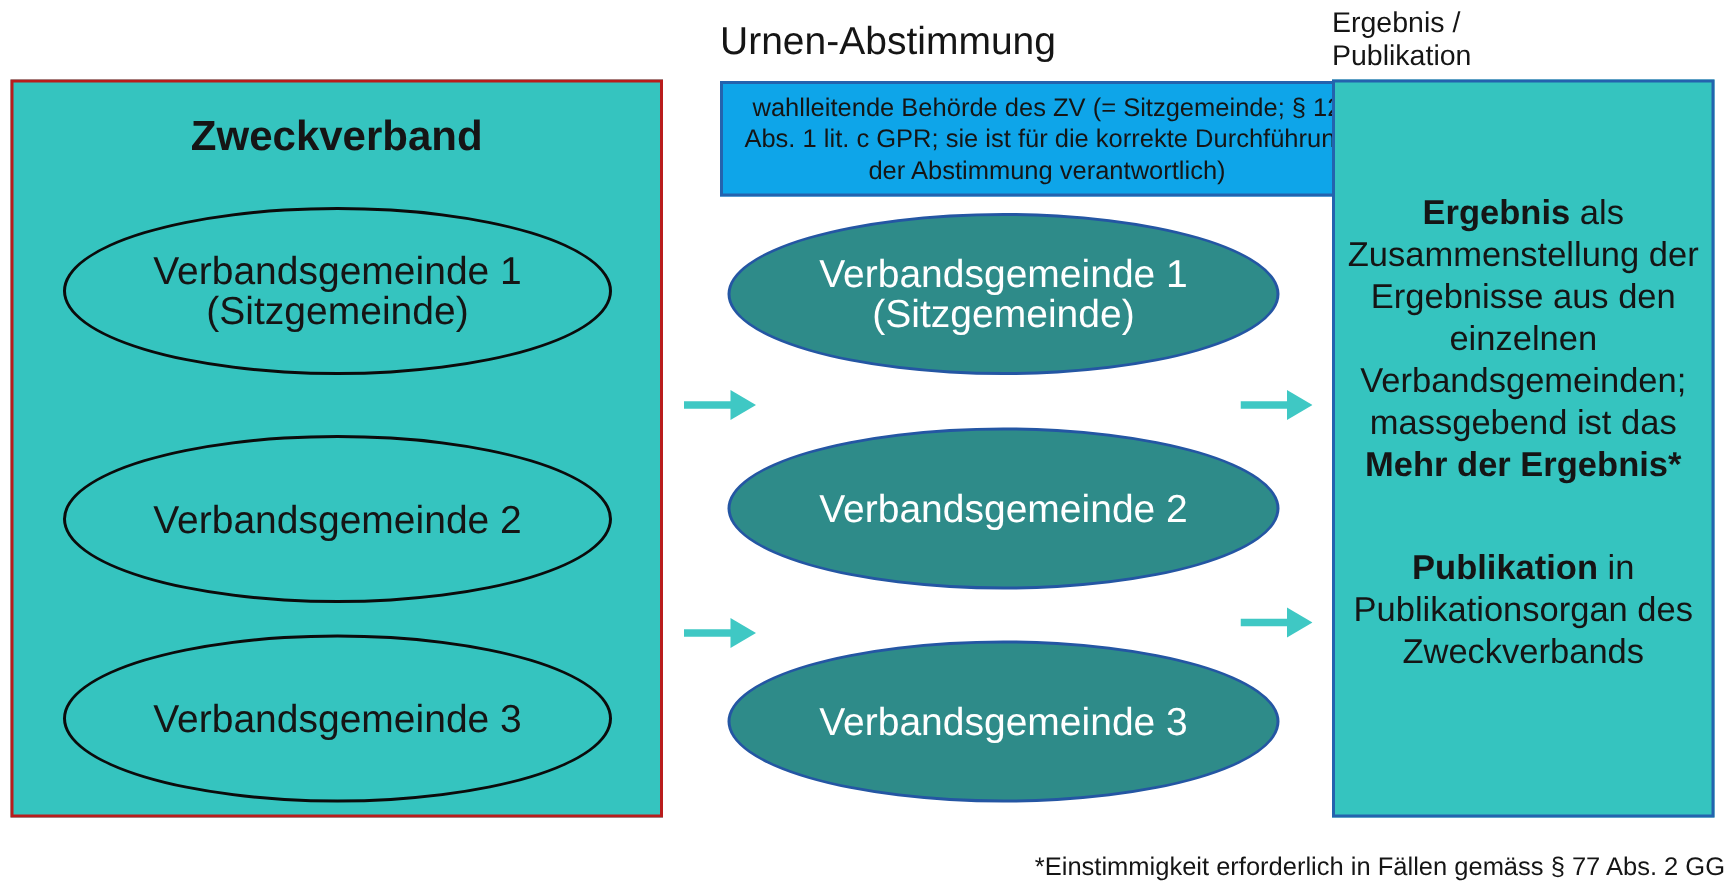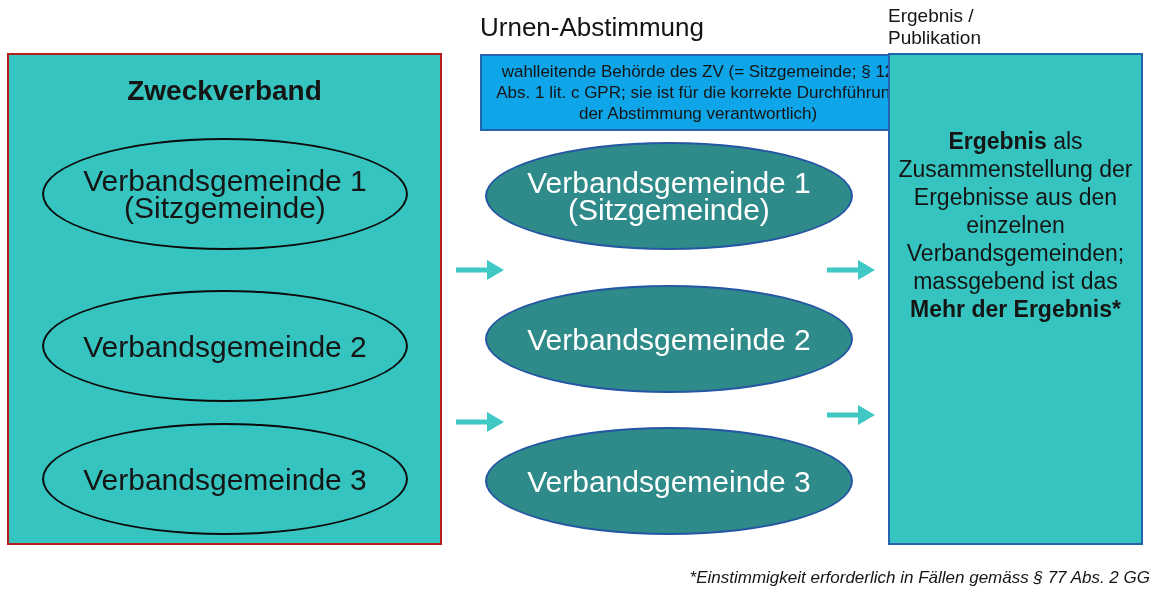--- a/index.html
+++ b/index.html
@@ -20,38 +20,38 @@
   
   .panel-title{position:absolute;top:20px;left:0;width:100%;text-align:center;
     font-size:28px;font-weight:bold;}
   .mid-header{position:absolute;left:480px;top:12px;width:365px;
     font-size:26px;}
   .right-header{position:absolute;left:888px;top:5px;width:255px;text-align:left;
     font-size:19px;line-height:22px;white-space:pre-line;}
   
   .ellipse{position:absolute;border-radius:50%;display:flex;align-items:center;
     justify-content:center;text-align:center;box-sizing:border-box;
-    font-size:30px;line-height:27px;white-space:pre-line;}
+    font-size:26px;line-height:27px;white-space:pre-line;}
   .outline-ellipse{width:366px;height:112px;left:33px;border:2px solid #0b0b0b;color:#151515;}
   .oe1{top:83px;}  .oe2{top:235px;}  .oe3{top:368px;}
   .solid-ellipse{width:368px;height:108px;left:485px;background:#2E8B89;
     border:2px solid #2456A3;color:#ffffff;}
   .se1{top:142px;} .se2{top:285px;} .se3{top:427px;}
   
   .right-body{position:absolute;left:888px;top:127px;width:255px;text-align:center;
     font-size:23px;line-height:28px;}
   .right-body p{margin:0 auto;max-width:239px;}
   .right-body p.pub{margin-top:41px;}
   .b{font-weight:bold;}
   
   .arrow{position:absolute;width:48px;height:22px;}
   .a-l1{left:456px;top:259px;} .a-l2{left:456px;top:411px;}
   .a-r1{left:827px;top:259px;} .a-r2{left:827px;top:404px;}
   
-  .footnote{position:absolute;right:2px;top:568px;font-size:17px;font-style:italic;}
+  .footnote{position:absolute;right:2px;top:568px;font-size:17px;}
 </style>
 </head>
 <body>
 
 <div class="canvas">
 
   <div class="panel left-panel">
     <div class="panel-title">Zweckverband</div>
     <div class="ellipse outline-ellipse oe1">
       <span>Verbandsgemeinde 1
@@ -99,17 +99,18 @@
     <polygon points="31,1 48,11 31,21" fill="#3FC8C4"></polygon>
   </svg>
 
   <div class="right-header">Ergebnis /
 Publikation</div>
 
   <div class="panel right-panel"></div>
 
   <div class="right-body">
     <p><span class="b">Ergebnis</span><span> als Zusammenstellung der Ergebnisse aus den einzelnen Verbandsgemeinden; massgebend ist das </span><span class="b">Mehr der Ergebnis*</span></p>
+    <p class="pub"><span class="b">Publikation</span><span> in Publikationsorgan des Zweckverbands</span></p>
   </div>
 
   <div class="footnote">*Einstimmigkeit erforderlich in Fällen gemäss § 77 Abs. 2 GG</div>
 
 </div>
 
 </body></html>

